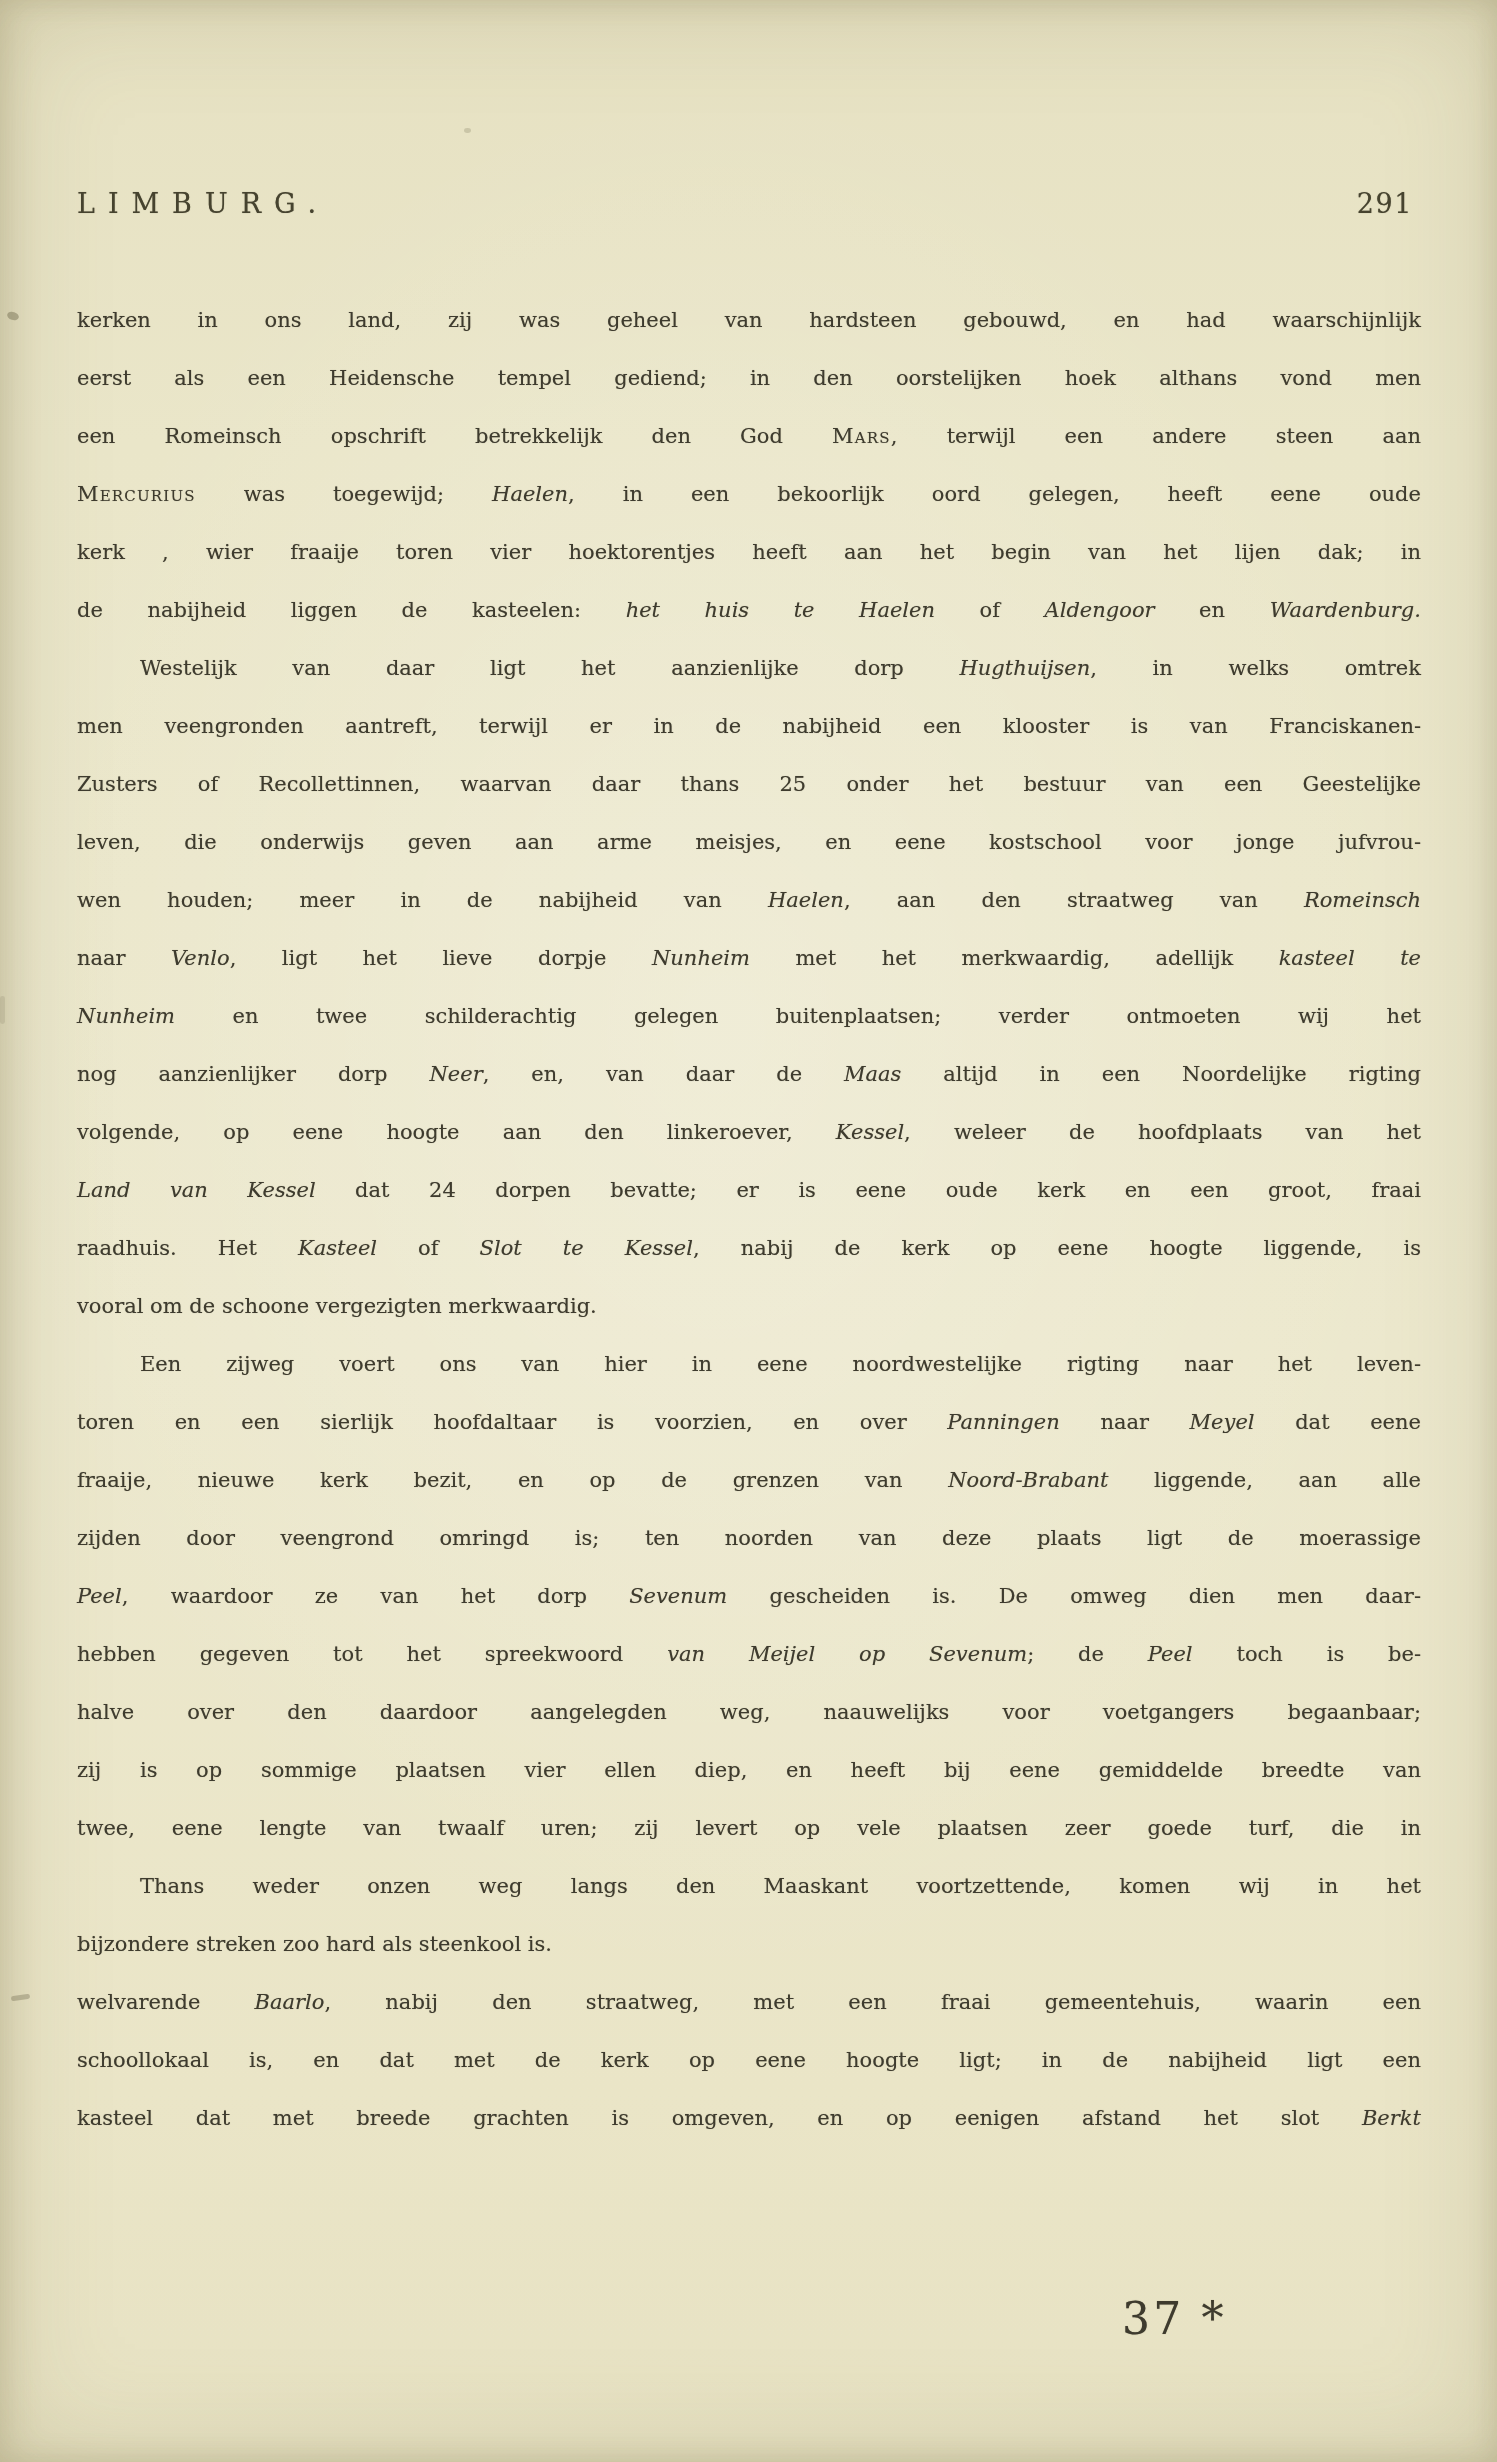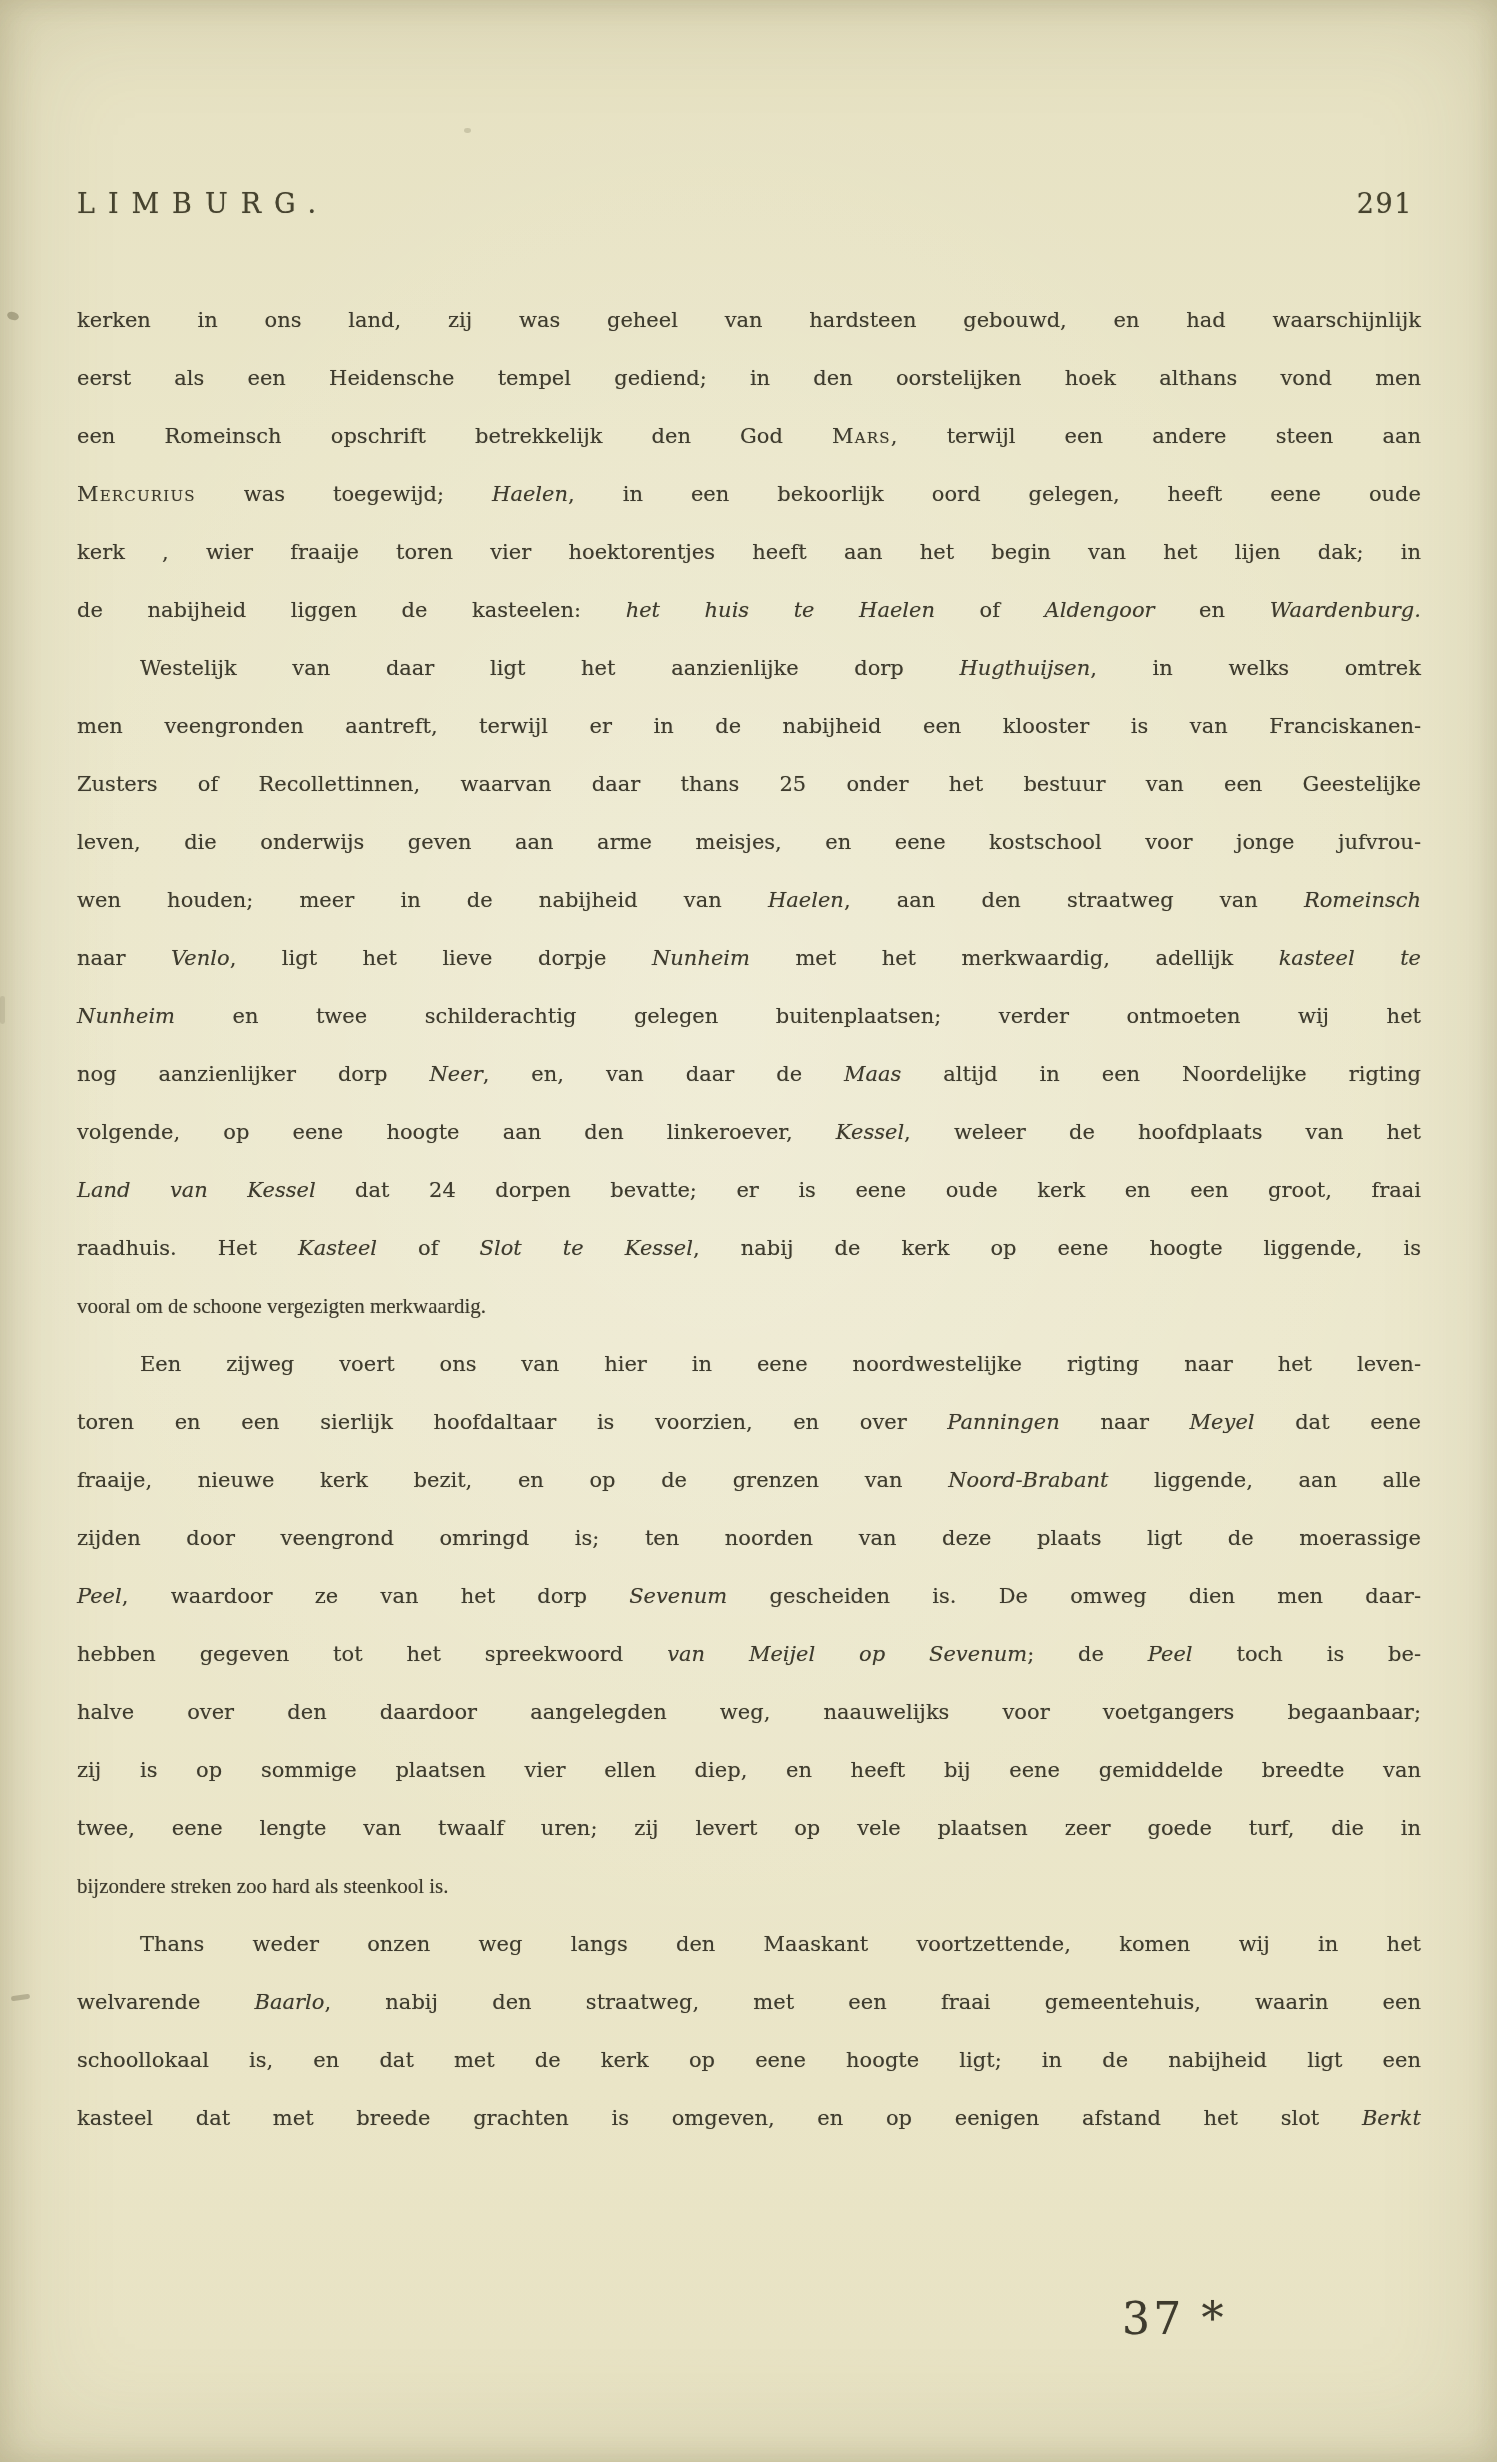--- a/index.html
+++ b/index.html
@@ -62,21 +62,20 @@
     line-height: 58px;
     font-size: 21px;
     text-align: justify;
     text-align-last: justify;
     color: #3e3b2e;
     text-shadow: 0 0 0.8px rgba(62,59,42,0.45);
   }
   .line.end {
     text-align: center;
     text-align-last: left;
-    font-family: Liberation Serif, serif;
   }
   .line.indent {
     text-indent: 63px;
   }
   .it { font-style: italic; }
   .sc { font-variant: small-caps; letter-spacing: 1.2px; }
   .signature {
     position: absolute;
     left: 1122px;
     top: 2293px;
@@ -125,22 +124,22 @@
       <div class="line end"><span>vooral om de schoone vergezigten merkwaardig.</span></div>
       <div class="line indent"><span>Een zijweg voert ons van hier in eene noordwestelijke rigting naar het leven-</span></div>
       <div class="line"><span>toren en een sierlijk hoofdaltaar is voorzien, en over </span><span class="it">Panningen</span><span> naar </span><span class="it">Meyel</span><span> dat eene</span></div>
       <div class="line"><span>fraaije, nieuwe kerk bezit, en op de grenzen van </span><span class="it">Noord-Brabant</span><span> liggende, aan alle</span></div>
       <div class="line"><span>zijden door veengrond omringd is; ten noorden van deze plaats ligt de moerassige</span></div>
       <div class="line"><span class="it">Peel</span><span>, waardoor ze van het dorp </span><span class="it">Sevenum</span><span> gescheiden is. De omweg dien men daar-</span></div>
       <div class="line"><span>hebben gegeven tot het spreekwoord </span><span class="it">van Meijel op Sevenum</span><span>; de </span><span class="it">Peel</span><span> toch is be-</span></div>
       <div class="line"><span>halve over den daardoor aangelegden weg, naauwelijks voor voetgangers begaanbaar;</span></div>
       <div class="line"><span>zij is op sommige plaatsen vier ellen diep, en heeft bij eene gemiddelde breedte van</span></div>
       <div class="line"><span>twee, eene lengte van twaalf uren; zij levert op vele plaatsen zeer goede turf, die in</span></div>
+      <div class="line indent"><span>Thans weder onzen weg langs den Maaskant voortzettende, komen wij in het</span></div>
       <div class="line end"><span>bijzondere streken zoo hard als steenkool is.</span></div>
-      <div class="line indent"><span>Thans weder onzen weg langs den Maaskant voortzettende, komen wij in het</span></div>
       <div class="line"><span>welvarende </span><span class="it">Baarlo</span><span>, nabij den straatweg, met een fraai gemeentehuis, waarin een</span></div>
       <div class="line"><span>schoollokaal is, en dat met de kerk op eene hoogte ligt; in de nabijheid ligt een</span></div>
       <div class="line"><span>kasteel dat met breede grachten is omgeven, en op eenigen afstand het slot </span><span class="it">Berkt</span></div>
     </div>
 
   <div class="signature">37 *</div>
 
   <div class="speck s1"></div>
   <div class="speck s2"></div>
   <div class="speck s3"></div>

